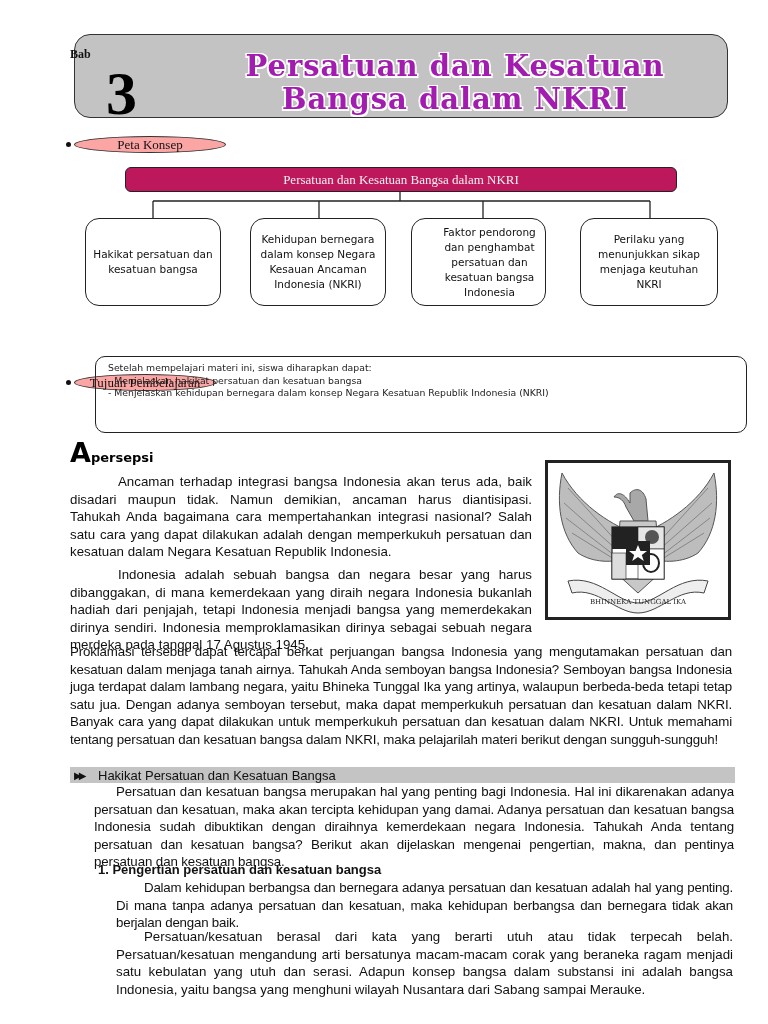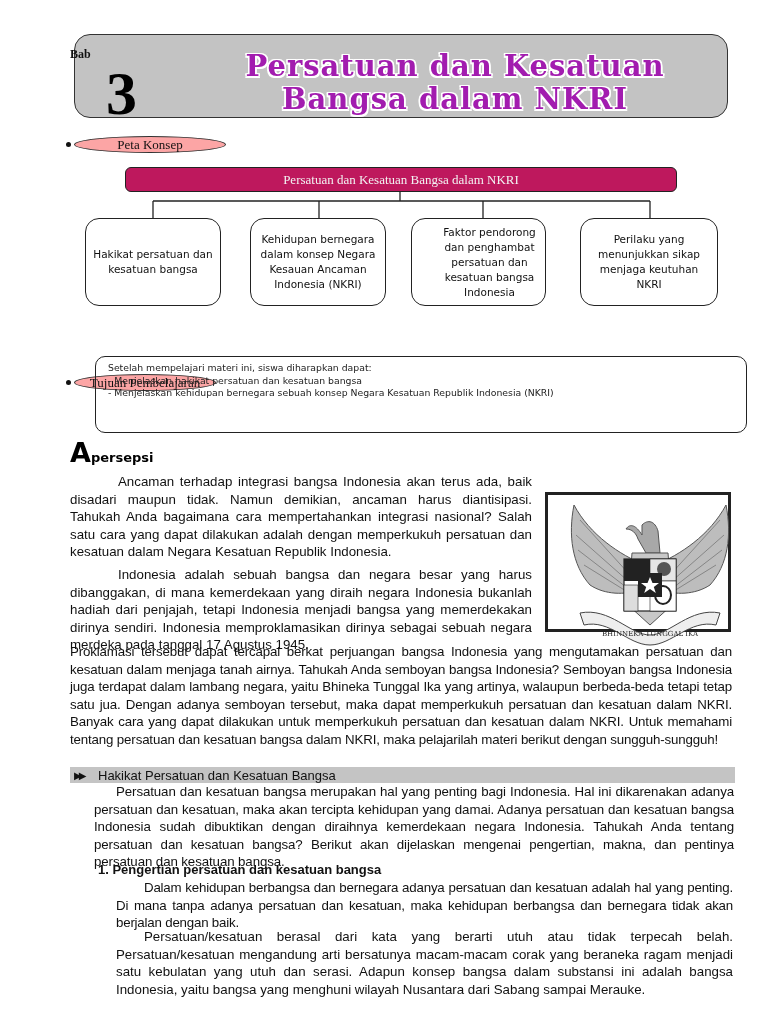--- a/index.html
+++ b/index.html
@@ -34,21 +34,21 @@
   .apersepsi-title .big { font-size:27px; }
   .apersepsi-title .rest { font-size:13px; }
 
   .para { position:absolute; font-family:"Liberation Sans", sans-serif; font-size:13.3px; line-height:17.6px; text-align:justify; color:#111; }
   .para .indent { display:inline-block; width:48px; }
   .p1 { left:70px; top:473px; width:462px; }
   .p2 { left:70px; top:566px; width:462px; }
   .p3 { left:70px; top:643px; width:662px; letter-spacing:-0.15px; }
 
   
-  .emblem { position:absolute; left:545px; top:492px; width:186px; height:140px; border:3px solid #222; background:#fff; box-sizing:border-box;padding-left:12px; }
+  .emblem { position:absolute; left:545px; top:460px; width:186px; height:160px; border:3px solid #222; background:#fff; box-sizing:border-box; }
 
   
   .section-bar { position:absolute; left:70px; top:767px; width:665px; height:16px; background:#c4c4c4; display:flex; align-items:center; font-family:"Liberation Sans", sans-serif; font-size:13px; color:#111; }
   .section-bar .ff-icon { width:20px; font-size:10px; padding-left:4px; letter-spacing:-3px; }
   .section-bar .label { padding-left:4px; }
 
   .p4 { left:94px; top:783px; width:640px; letter-spacing:-0.1px; }
   .sub-head { position:absolute; left:98px; top:862px; font-family:"Liberation Sans", sans-serif; font-weight:bold; font-size:13px; color:#111; }
   .p5 { left:116px; top:879px; width:617px; letter-spacing:-0.2px; }
   .p6 { left:116px; top:928px; width:617px; }
@@ -84,21 +84,21 @@
 <div class="cmap-node" style="left:580px; width:138px;">Perilaku yang menunjukkan sikap menjaga keutuhan NKRI</div>
 
 <div class="pill-row" style="top:328px;margin-top:46px;">
   <span class="bullet-dot"></span>
   <span class="pill tujuan">Tujuan Pembelajaran</span>
 </div>
 
 <div class="goals-box">
   <div>Setelah mempelajari materi ini, siswa diharapkan dapat:</div>
   <div>- Menjelaskan hakikat persatuan dan kesatuan bangsa</div>
-  <div>- Menjelaskan kehidupan bernegara sebuah konsep Negara Kesatuan Republik Indonesia (NKRI)</div>
+  <div>- Menjelaskan kehidupan bernegara dalam konsep Negara Kesatuan Republik Indonesia (NKRI)</div>
 </div>
 
 <div class="apersepsi-title"><span class="big">A</span><span class="rest">persepsi</span></div>
 
 <div class="para p1"><span class="indent"></span><span>Ancaman terhadap integrasi bangsa Indonesia akan terus ada, baik disadari maupun tidak. Namun demikian, ancaman harus diantisipasi. Tahukah Anda bagaimana cara mempertahankan integrasi nasional? Salah satu cara yang dapat dilakukan adalah dengan memperkukuh persatuan dan kesatuan dalam Negara Kesatuan Republik Indonesia.</span></div>
 <div class="para p2"><span class="indent"></span><span>Indonesia adalah sebuah bangsa dan negara besar yang harus dibanggakan, di mana kemerdekaan yang diraih negara Indonesia bukanlah hadiah dari penjajah, tetapi Indonesia menjadi bangsa yang memerdekakan dirinya sendiri. Indonesia memproklamasikan dirinya sebagai sebuah negara merdeka pada tanggal 17 Agustus 1945.</span></div>
 <div class="para p3">Proklamasi tersebut dapat tercapai berkat perjuangan bangsa Indonesia yang mengutamakan persatuan dan kesatuan dalam menjaga tanah airnya. Tahukah Anda semboyan bangsa Indonesia? Semboyan bangsa Indonesia juga terdapat dalam lambang negara, yaitu Bhineka Tunggal Ika yang artinya, walaupun berbeda-beda tetapi tetap satu jua. Dengan adanya semboyan tersebut, maka dapat memperkukuh persatuan dan kesatuan dalam NKRI. Banyak cara yang dapat dilakukan untuk memperkukuh persatuan dan kesatuan dalam NKRI. Untuk memahami tentang persatuan dan kesatuan bangsa dalam NKRI, maka pelajarilah materi berikut dengan sungguh-sungguh!</div>
 
 <div class="emblem">
   <svg width="180" height="154" viewBox="0 0 180 154">

